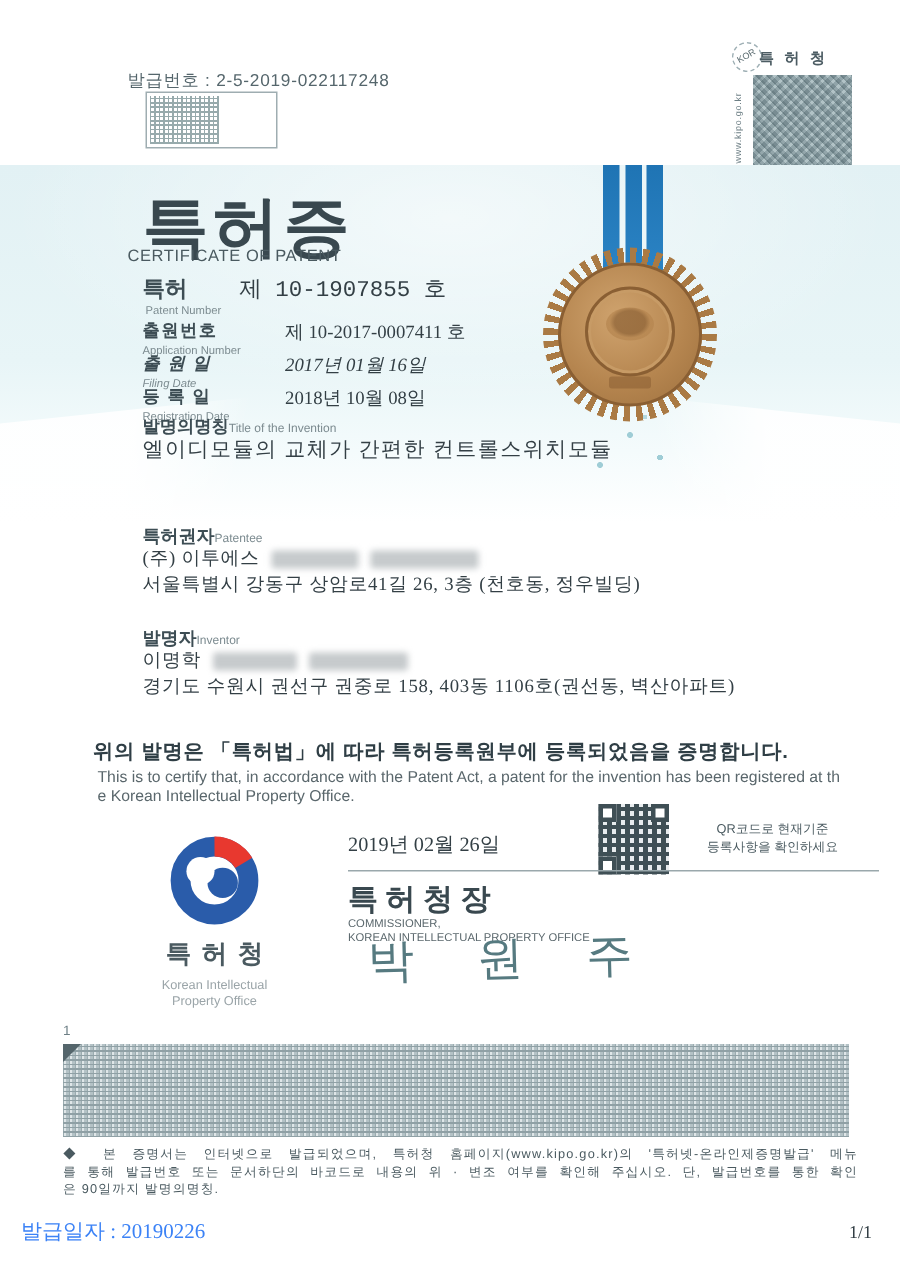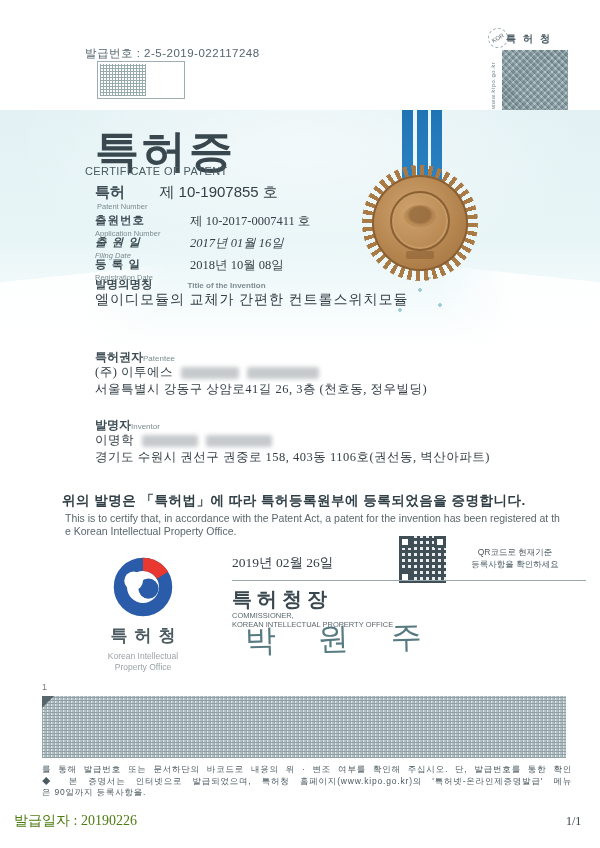--- a/index.html
+++ b/index.html
@@ -68,30 +68,30 @@
       background: radial-gradient(ellipse at 50% 45%, #8a5f33 0 45%, #b5854f 60%); opacity:.7; }
   .medal .plaque { position:absolute; left:44px; top:86px; width:28px; height:8px; border-radius:2px;
       background:#8a5f33; opacity:.55; }
 
   
   .title-kr { left:95px; top:122px; font-size:44px; font-weight:bold; color:#39484f; letter-spacing:3px; }
   .title-en { left:85px; top:165px; font-size:11px; color:#4a5a60; letter-spacing:0.4px; }
 
   .pn-row { left:95px; top:183px; width:340px; }
   .pn-kr { font-size:15px; font-weight:bold; letter-spacing:0; }
-  .pn-value { font-family:Liberation Sans, sans-serif; font-size:15px; margin-left:30px; color:#333f45; }
+  .pn-value { font-family:Liberation Mono, monospace; font-size:15px; margin-left:30px; color:#333f45; }
   .pn-en { left:97px; top:202px; font-size:7.5px; color:#7c8b90; }
 
   .field-row { left:95px; width:420px; }
   .f-kr { font-size:11.5px; font-weight:bold; color:#3d4d54; letter-spacing:1px; }
   .f-en { font-size:7.5px; color:#7c8b90; margin-top:1px; }
   .f-val { position:absolute; left:95px; top:0; font-family:"Liberation Serif", serif; font-size:12.5px; color:#333f45; white-space:nowrap; }
 
   .inv-label { left:95px; top:277px; font-size:11.5px; font-weight:bold; }
-  .inv-label .en { font-size:8px; font-weight:bold; color:#7c8b90;padding-left:35px; }
+  .inv-label .en { font-size:8px; font-weight:normal; color:#7c8b90; }
   .inv-title { left:95px; top:291px; font-family:"Liberation Serif", serif; font-size:14px; color:#333f45; letter-spacing:1px; }
 
   
   .party-label { font-size:12px; font-weight:bold;text-align:center; }
   .party-label .en { font-size:8px; font-weight:normal; color:#7c8b90; }
   .party-line { font-family:"Liberation Serif", serif; font-size:12.5px; color:#333f45; letter-spacing:0.5px; white-space:nowrap; }
   .mask { display:inline-block; height:12px; background:#c6cacc; filter:blur(2px); border-radius:2px; vertical-align:middle; margin-left:8px; }
 
   
   .stmt-kr { left:62px; top:492px; width:490px; font-size:13.5px; font-weight:bold; color:#2f3e45; letter-spacing:0.5px; }
@@ -125,21 +125,21 @@
         repeating-linear-gradient(0deg, #8fa0a5 0 1px, transparent 1px 3px),
         repeating-linear-gradient(90deg, #9bacb0 0 1px, #dfe6e8 1px 2px, #b4c2c6 2px 4px);
   }
   .bc-strip .corner { position:absolute; left:0; top:0; width:0; height:0;
       border-top:12px solid #55666c; border-right:12px solid transparent; }
 
   
   .foot-text { left:42px; top:764px; width:530px; font-size:8.5px; color:#4a5a60; line-height:11.5px; letter-spacing:0.8px; }
   .foot-text div { text-align:justify; text-align-last:justify; }
   .foot-text div:last-child { text-align-last:left; }
-  .issue-date-bottom { left:14px; top:812px; font-family:"Liberation Serif", serif; font-size:14px; color:#4d7c0f; }
+  .issue-date-bottom { left:14px; top:812px; font-family:"Liberation Serif", serif; font-size:14px; color:#3b82f6; }
   .page-indicator { left:566px; top:814px; font-family:"Liberation Serif", serif; font-size:12px; color:#333f45; }
 </style>
 </head>
 <body>
 
 <div id="page">
 
   <div class="abs issue-number">발급번호 : 2-5-2019-022117248</div>
   <div class="abs stamp-box">
     <div class="hatch"></div>
@@ -255,21 +255,21 @@
       <div>Property Office</div>
     </div>
   </div>
 
   <div class="abs bc-marker">1</div>
   <div class="abs bc-strip">
     <div class="corner"></div>
   </div>
 
   <div class="abs foot-text">
+    <div>◆ 본 증명서는 인터넷으로 발급되었으며, 특허청 홈페이지(www.kipo.go.kr)의 '특허넷-온라인제증명발급' 메뉴</div>
     <div>를 통해 발급번호 또는 문서하단의 바코드로 내용의 위 · 변조 여부를 확인해 주십시오. 단, 발급번호를 통한 확인</div>
-    <div>◆ 본 증명서는 인터넷으로 발급되었으며, 특허청 홈페이지(www.kipo.go.kr)의 '특허넷-온라인제증명발급' 메뉴</div>
-    <div>은 90일까지 등록사항을.</div>
+    <div>은 90일까지 발명의명칭.</div>
   </div>
 
   <div class="abs issue-date-bottom">발급일자 : 20190226</div>
   <div class="abs page-indicator">1/1</div>
 
 </div>
 
 </body></html>

